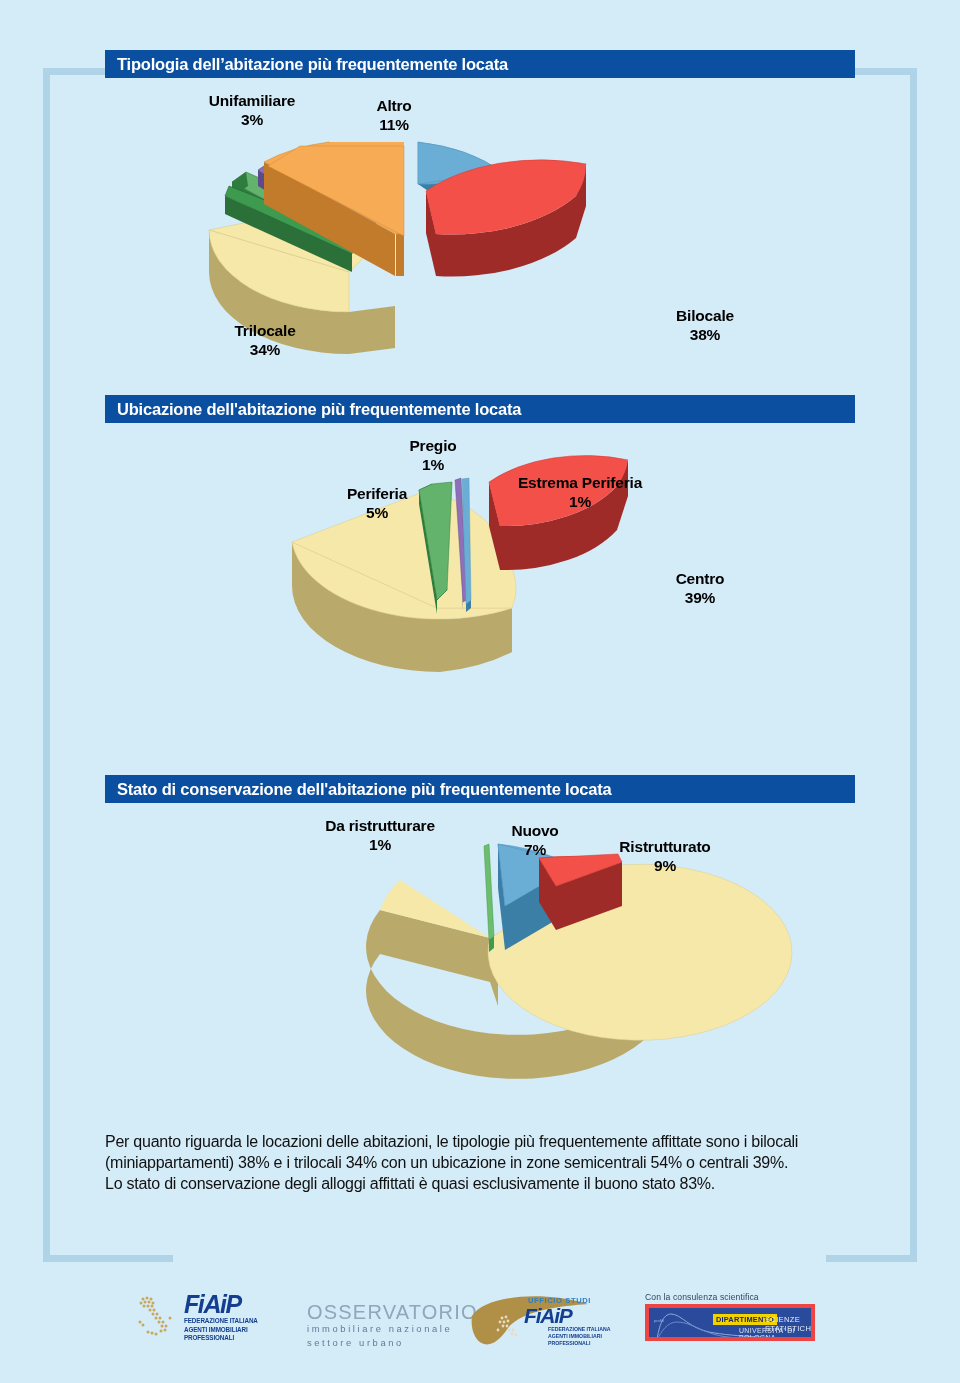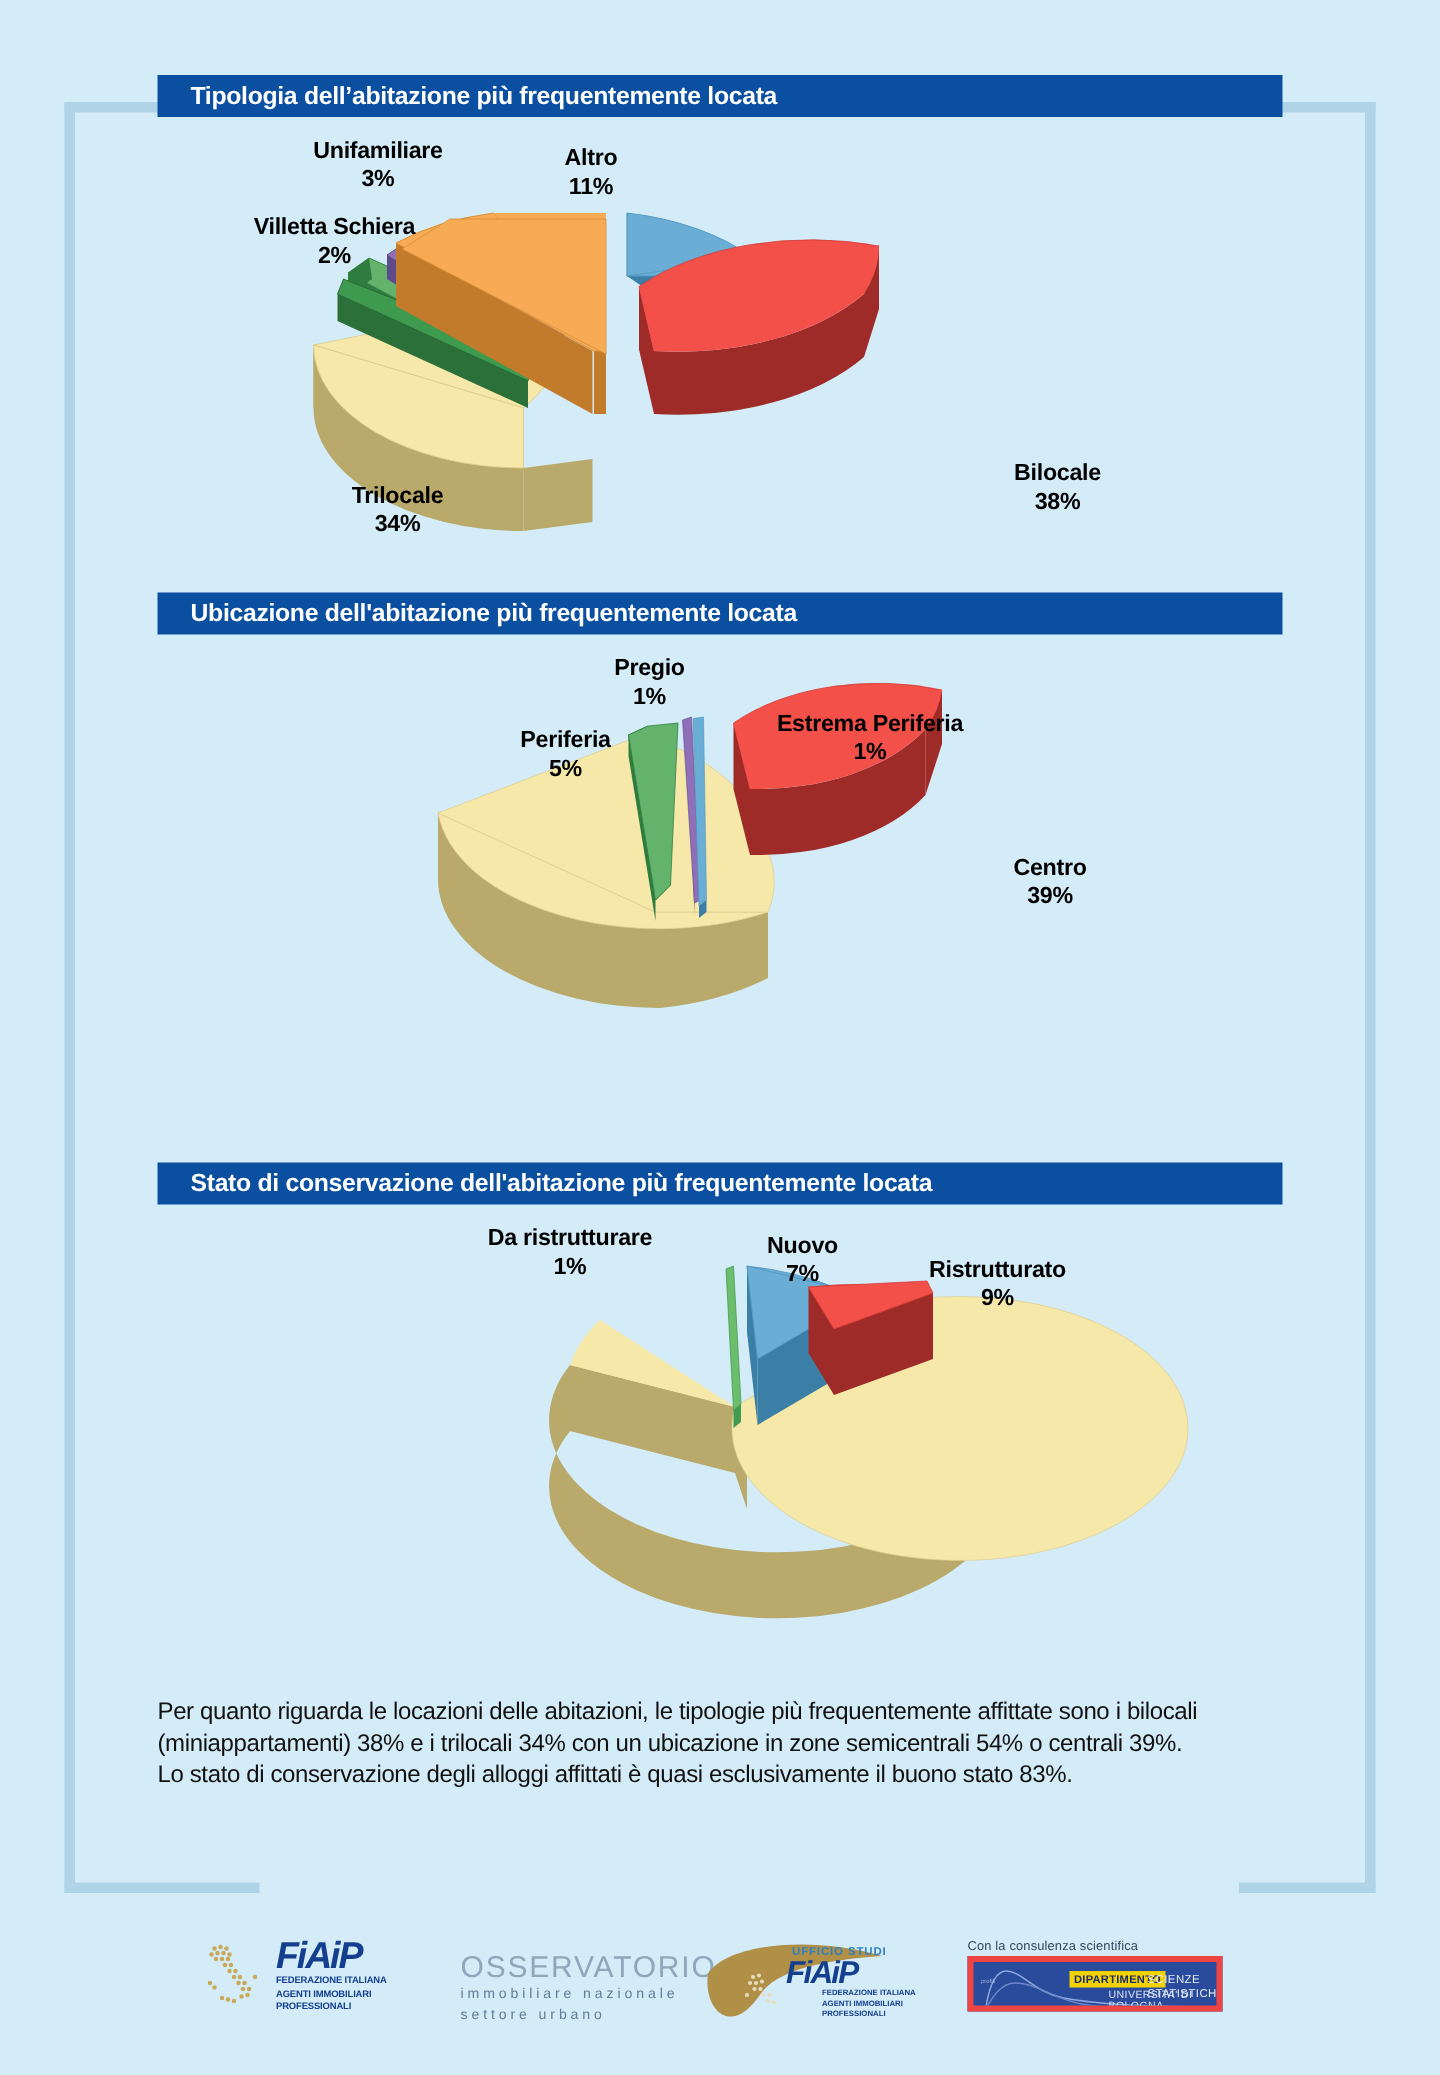--- a/index.html
+++ b/index.html
@@ -49,22 +49,22 @@
     background: #0b4fa0;
     box-sizing: border-box;
     display: flex;
     align-items: center;
   }
   .band-text {
     color: #ffffff;
     font-size: 16.5px;
     font-weight: bold;
     letter-spacing: -0.2px;
-    padding-left: 22px;
     white-space: nowrap;
+    margin-left: 12px;
   }
 
   .chart-wrap { position: absolute; }
 
   .lbl {
     position: absolute;
     color: #000000;
     font-weight: bold;
     font-size: 15.5px;
     line-height: 1.22;
@@ -173,24 +173,20 @@
     </svg>
   </div>
 
   <div class="lbl" style="left:172px;top:92px;width:160px;">
     <span>Unifamiliare</span>
     <span class="pct">3%</span>
   </div>
   <div class="lbl" style="left:349px;top:97px;width:90px;">
     <span>Altro</span>
     <span class="pct">11%</span>
-  </div>
-  <div class="lbl" style="left:128px;top:143px;width:190px;">
-    <span>Villetta Schiera</span>
-    <span class="pct">2%</span>
   </div>
   <div class="lbl" style="left:200px;top:322px;width:130px;">
     <span>Trilocale</span>
     <span class="pct">34%</span>
   </div>
   <div class="lbl" style="left:640px;top:307px;width:130px;">
     <span>Bilocale</span>
     <span class="pct">38%</span>
   </div>
 

